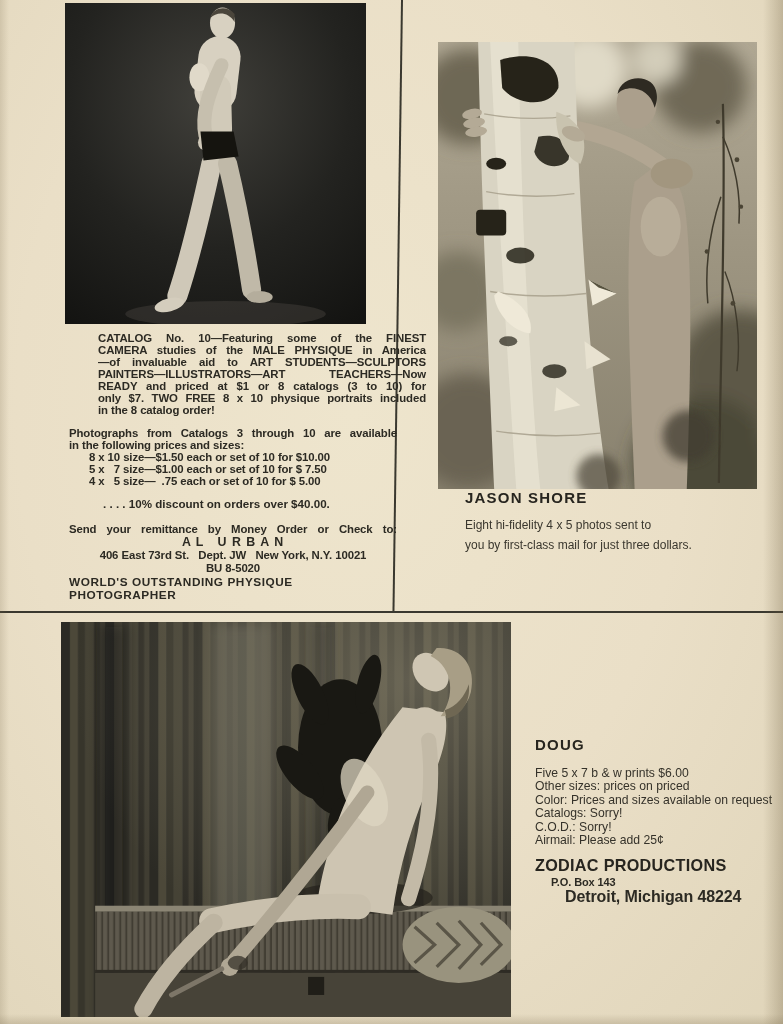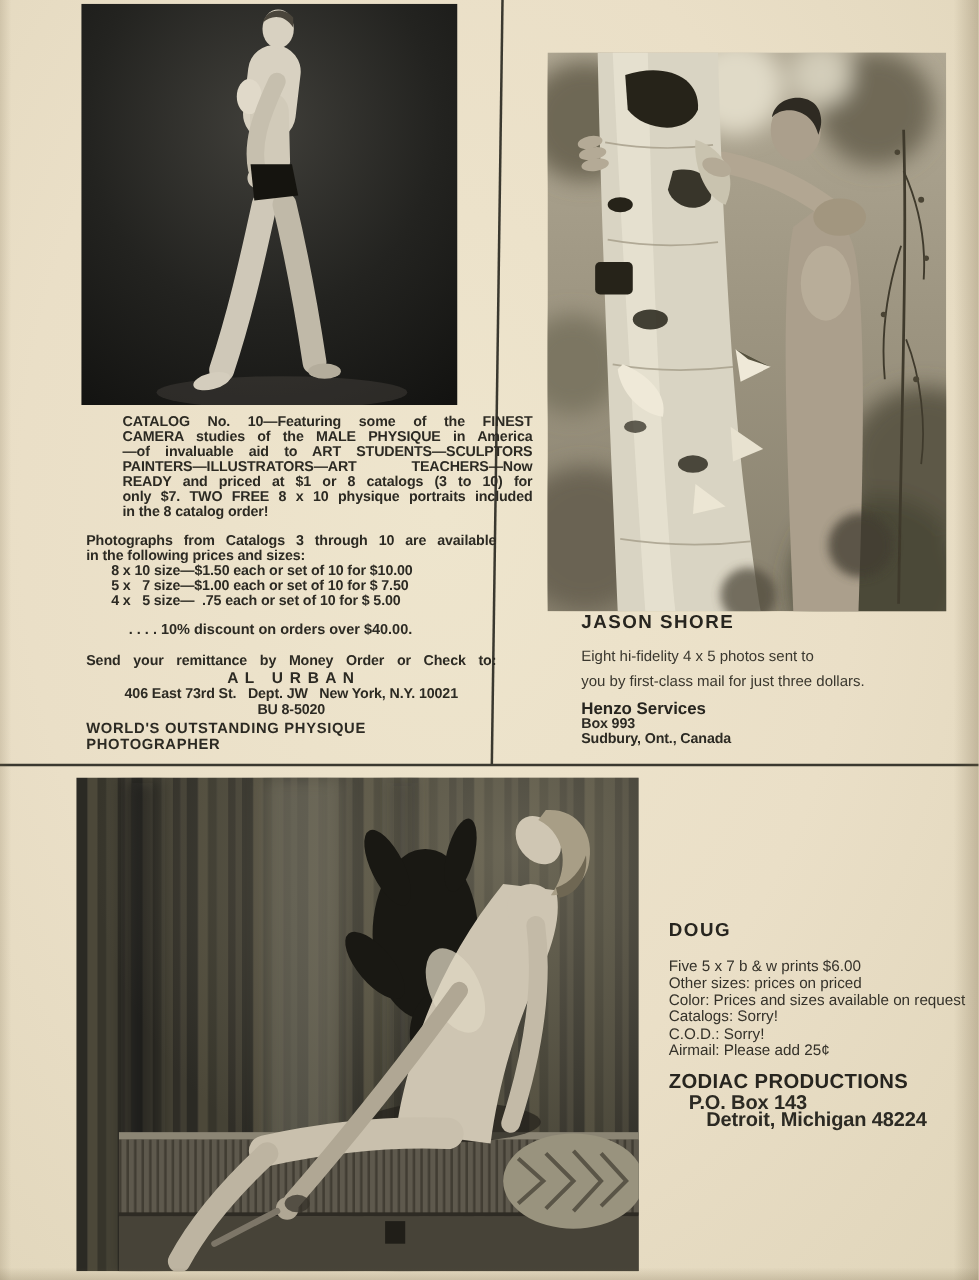--- a/index.html
+++ b/index.html
@@ -37,21 +37,21 @@
   .jason{position:absolute;left:465px;top:490px;width:300px;}
   .ad-title{margin:0;font-size:15px;line-height:16px;letter-spacing:1.2px;font-weight:700;color:#27251f;}
   .jbody{margin-top:9px;font-weight:400;font-size:12px;line-height:20px;color:#3a372e;}
   .jco{margin-top:4px;}
   .co{font-weight:700;font-size:13.5px;line-height:15px;color:#27251f;}
   .jco .t{line-height:11.6px;}
 
   .doug{position:absolute;left:535px;top:737px;width:246px;}
   .dbody{margin-top:14px;font-weight:400;font-size:12.2px;line-height:13.4px;color:#35322a;}
   .co-big{margin-top:9px;font-weight:700;font-size:16.2px;line-height:18px;letter-spacing:.3px;color:#27251f;}
-  .daddr1{margin-left:16px;margin-top:2px;font-size:16px;line-height:13.5px;}
+  .daddr1{margin-left:16px;margin-top:2px;font-size:11px;line-height:13.5px;}
   .daddr2{margin-left:30px;font-size:16px;line-height:13.5px;}
 </style>
 </head>
 <body>
 
 <div class="page">
 
   <svg class="photo photo-left" viewBox="0 0 300 320" preserveAspectRatio="none">
     <defs>
       <radialGradient id="lpbg" cx="48%" cy="30%" r="85%">
@@ -193,25 +193,20 @@
       <div class="t ctr row">BU 8-5020</div>
       <div class="t tagline row">WORLD'S OUTSTANDING PHYSIQUE PHOTOGRAPHER</div>
     </div>
   </section>
 
   <section class="jason">
     <h2 class="ad-title">JASON SHORE</h2>
     <div class="jbody">
       <div>Eight hi-fidelity 4 x 5 photos sent to</div>
       <div>you by first-class mail for just three dollars.</div>
-    </div>
-    <div class="jco">
-      <div class="co">Henzo Services</div>
-      <div class="t">Box 993</div>
-      <div class="t">Sudbury, Ont., Canada</div>
     </div>
   </section>
 
   <svg class="photo photo-bottom" viewBox="0 0 448 394" preserveAspectRatio="none">
     <defs>
       <pattern id="curtain" width="44" height="394" patternUnits="userSpaceOnUse">
         <rect width="44" height="394" fill="#3b3931"></rect>
         <rect x="0" width="9" height="394" fill="#2b2a24"></rect>
         <rect x="9" width="8" height="394" fill="#4c4839"></rect>
         <rect x="17" width="7" height="394" fill="#37352b"></rect>

